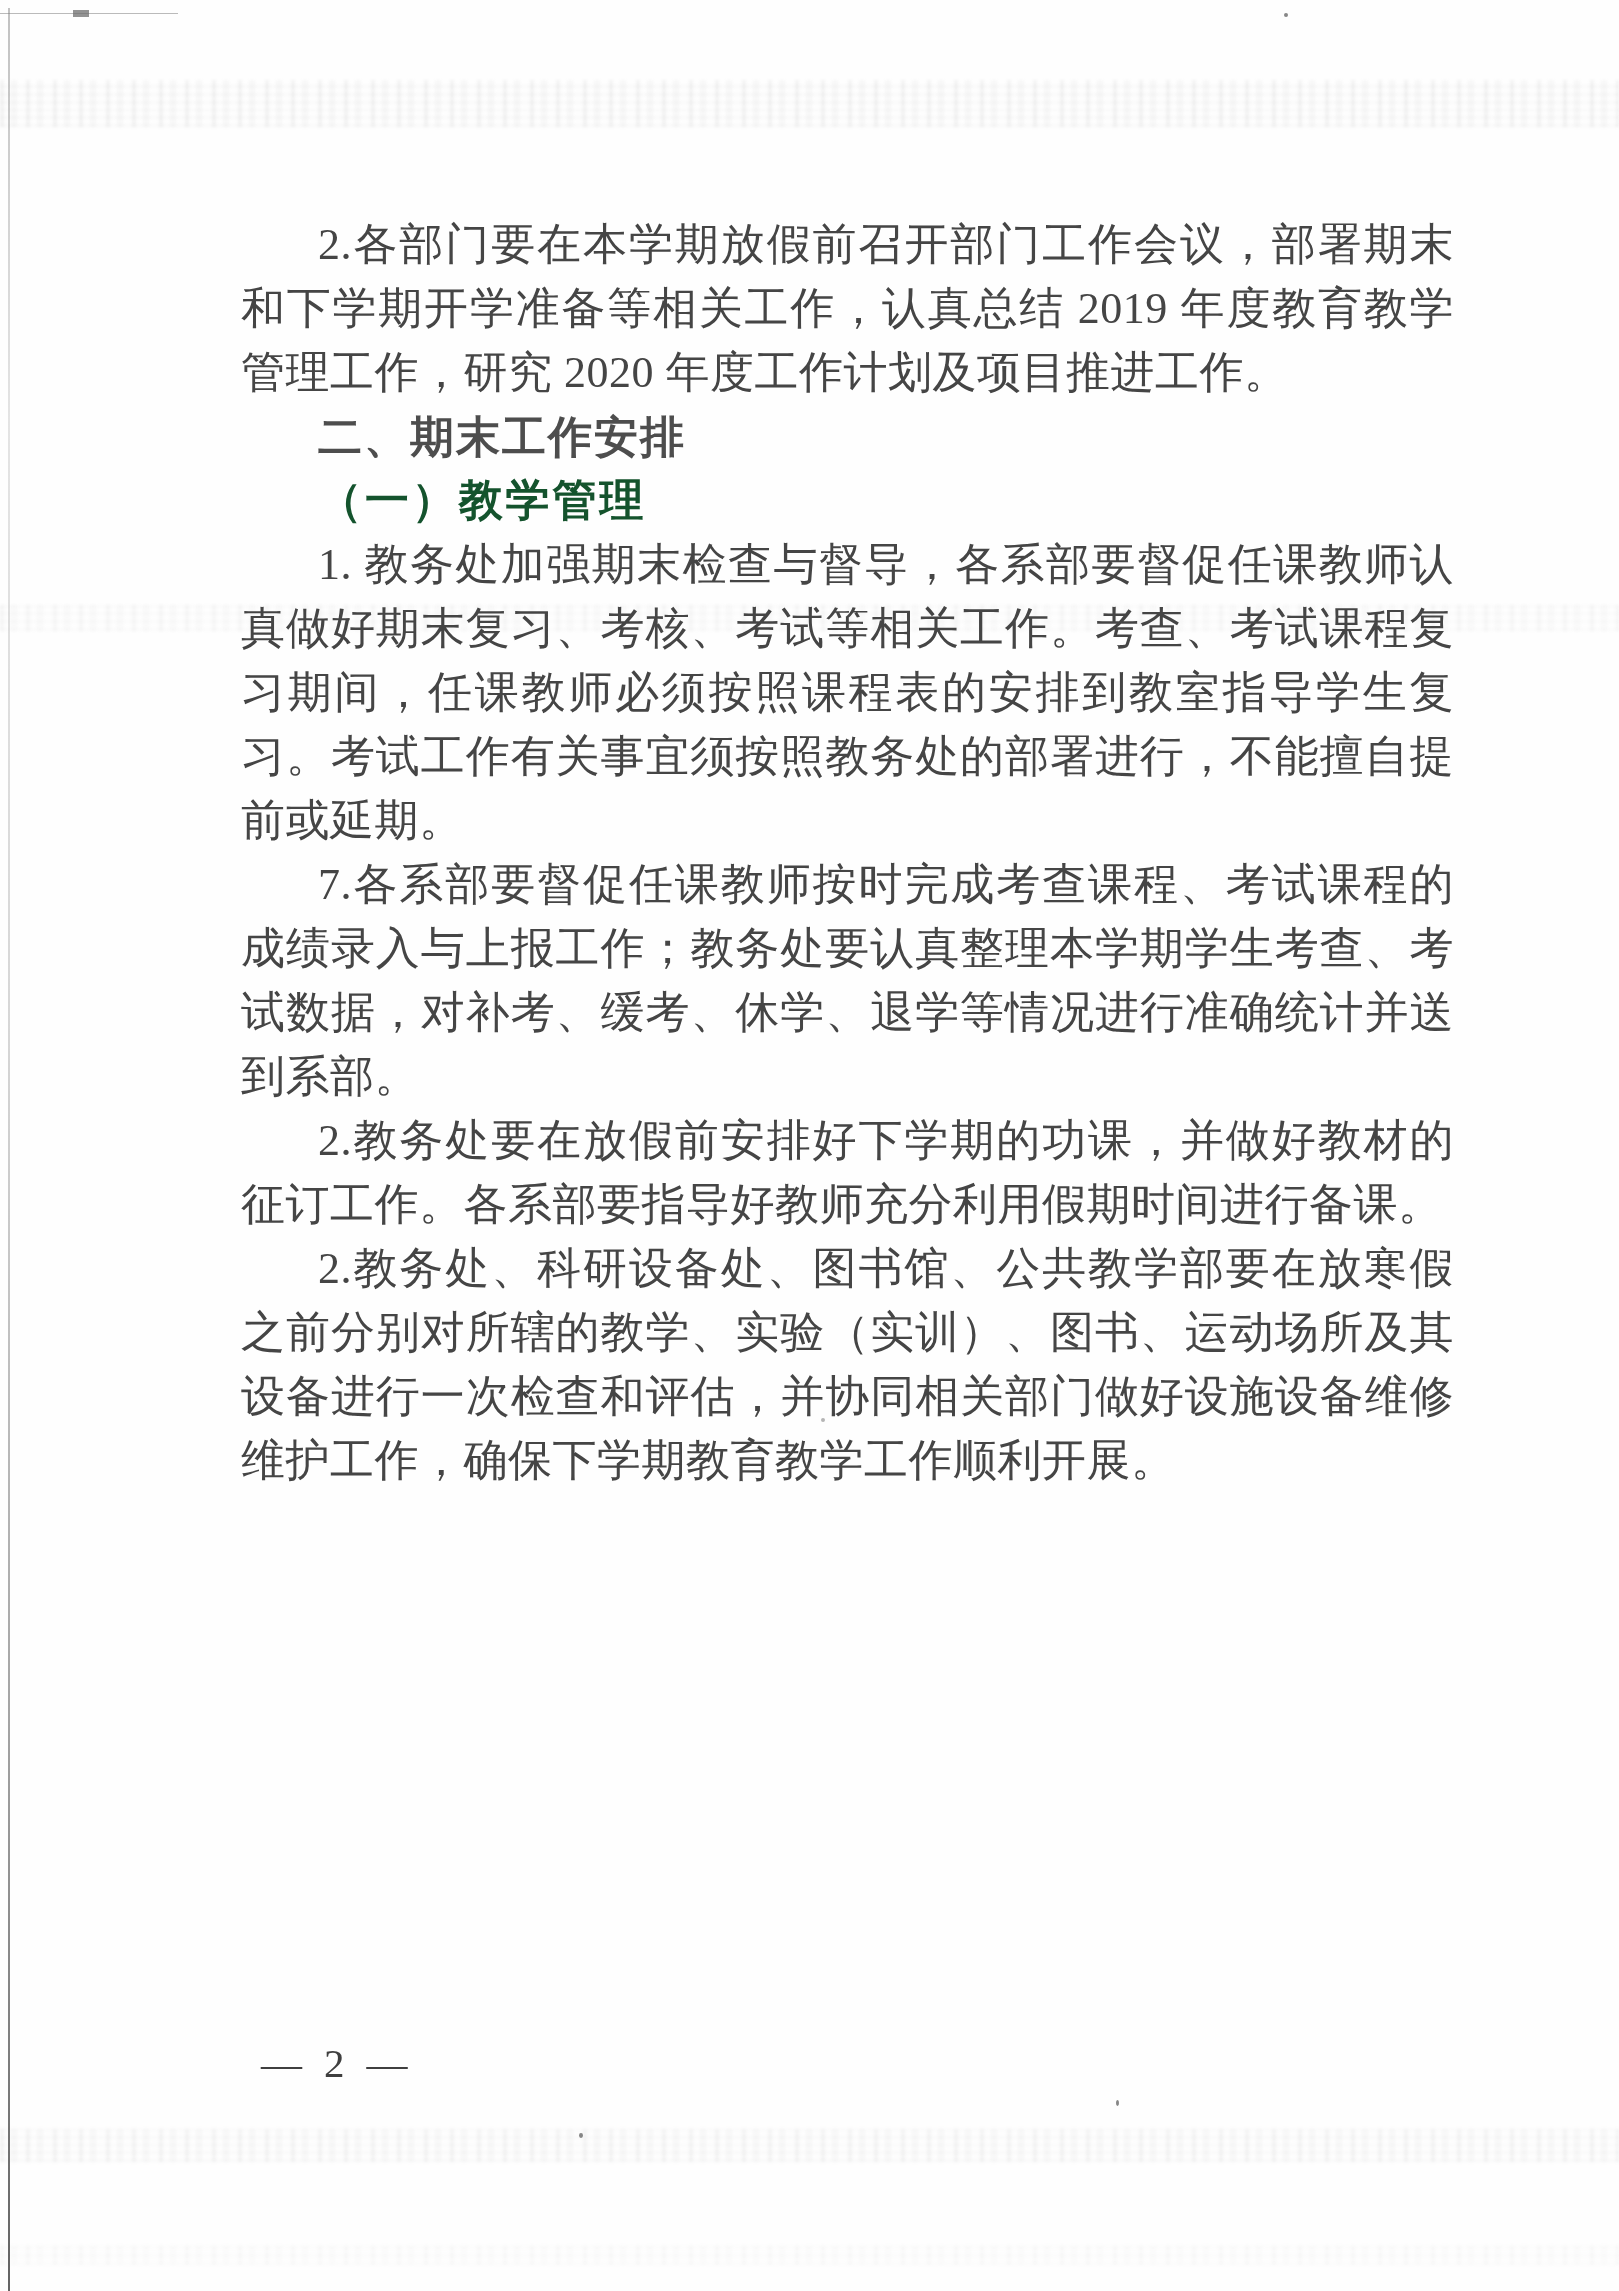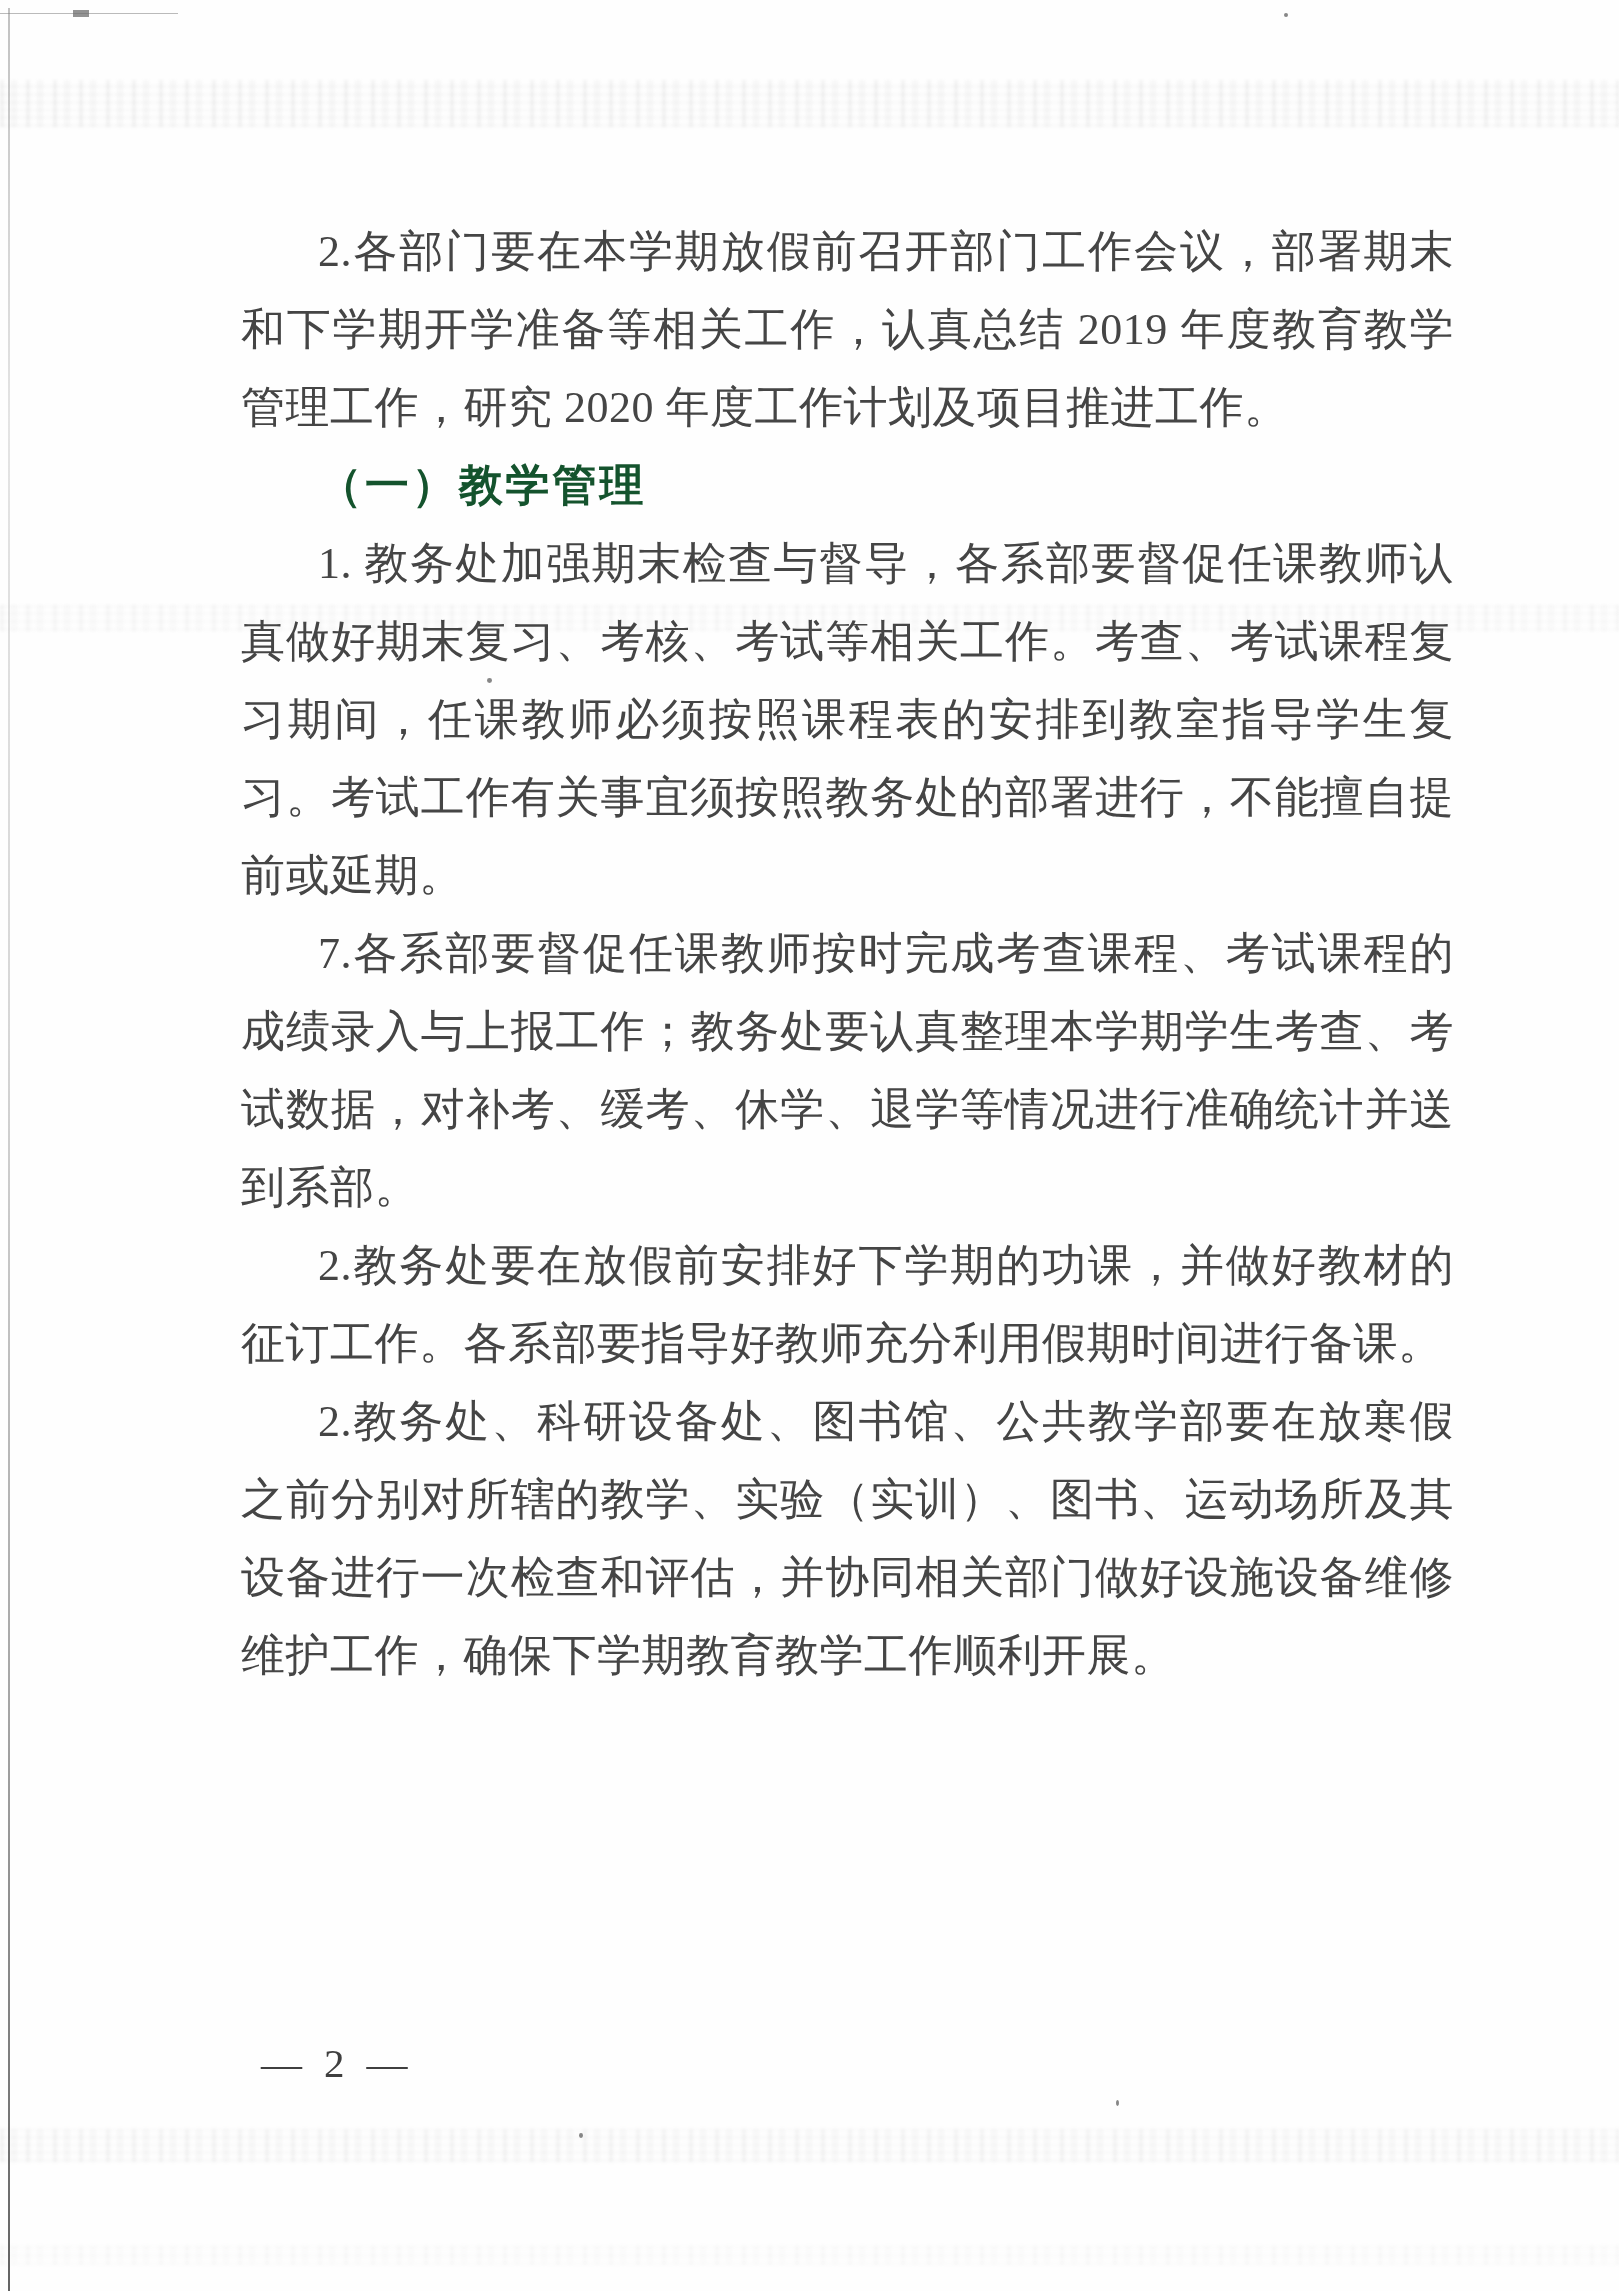--- a/index.html
+++ b/index.html
@@ -12,21 +12,21 @@
   }
   .page {
     position: absolute; inset: 0;
     background: #fefefe;
   }
   
   .content {
     position: absolute;
     left: 241px; top: 213px; width: 1213px;
     font-size: 44px;
-    line-height: 78px;
+    line-height: 64px;
     text-align: justify;
     color: #454545;
     letter-spacing: 0.5px;
   }
   .content p { margin: 0; text-indent: 1.75em; }
   .heading-1 {
     margin: 0;
     text-indent: 1.3em;
     font-weight: 700;
     font-family: "Liberation Sans", "DejaVu Sans", sans-serif;
@@ -104,20 +104,21 @@
   <div class="corner-hairline"></div>
   <div class="corner-dash"></div>
   <div class="speck speck-1"></div>
   <div class="speck speck-2"></div>
   <div class="speck speck-3"></div>
   <div class="speck speck-4"></div>
   <div class="speck speck-5"></div>
 
   <div class="content">
     <p>2.各部门要在本学期放假前召开部门工作会议，部署期末和下学期开学准备等相关工作，认真总结 2019 年度教育教学管理工作，研究 2020 年度工作计划及项目推进工作。</p>
+    <p class="heading-1">二、期末工作安排</p>
     <p class="heading-2">（一）教学管理</p>
     <p>1. 教务处加强期末检查与督导，各系部要督促任课教师认真做好期末复习、考核、考试等相关工作。考查、考试课程复习期间，任课教师必须按照课程表的安排到教室指导学生复习。考试工作有关事宜须按照教务处的部署进行，不能擅自提前或延期。</p>
     <p>7.各系部要督促任课教师按时完成考查课程、考试课程的成绩录入与上报工作；教务处要认真整理本学期学生考查、考试数据，对补考、缓考、休学、退学等情况进行准确统计并送到系部。</p>
     <p>2.教务处要在放假前安排好下学期的功课，并做好教材的征订工作。各系部要指导好教师充分利用假期时间进行备课。</p>
     <p>2.教务处、科研设备处、图书馆、公共教学部要在放寒假之前分别对所辖的教学、实验（实训）、图书、运动场所及其设备进行一次检查和评估，并协同相关部门做好设施设备维修维护工作，确保下学期教育教学工作顺利开展。</p>
   </div>
 
   <div class="page-number">— 2 —</div>
 
 </div>

